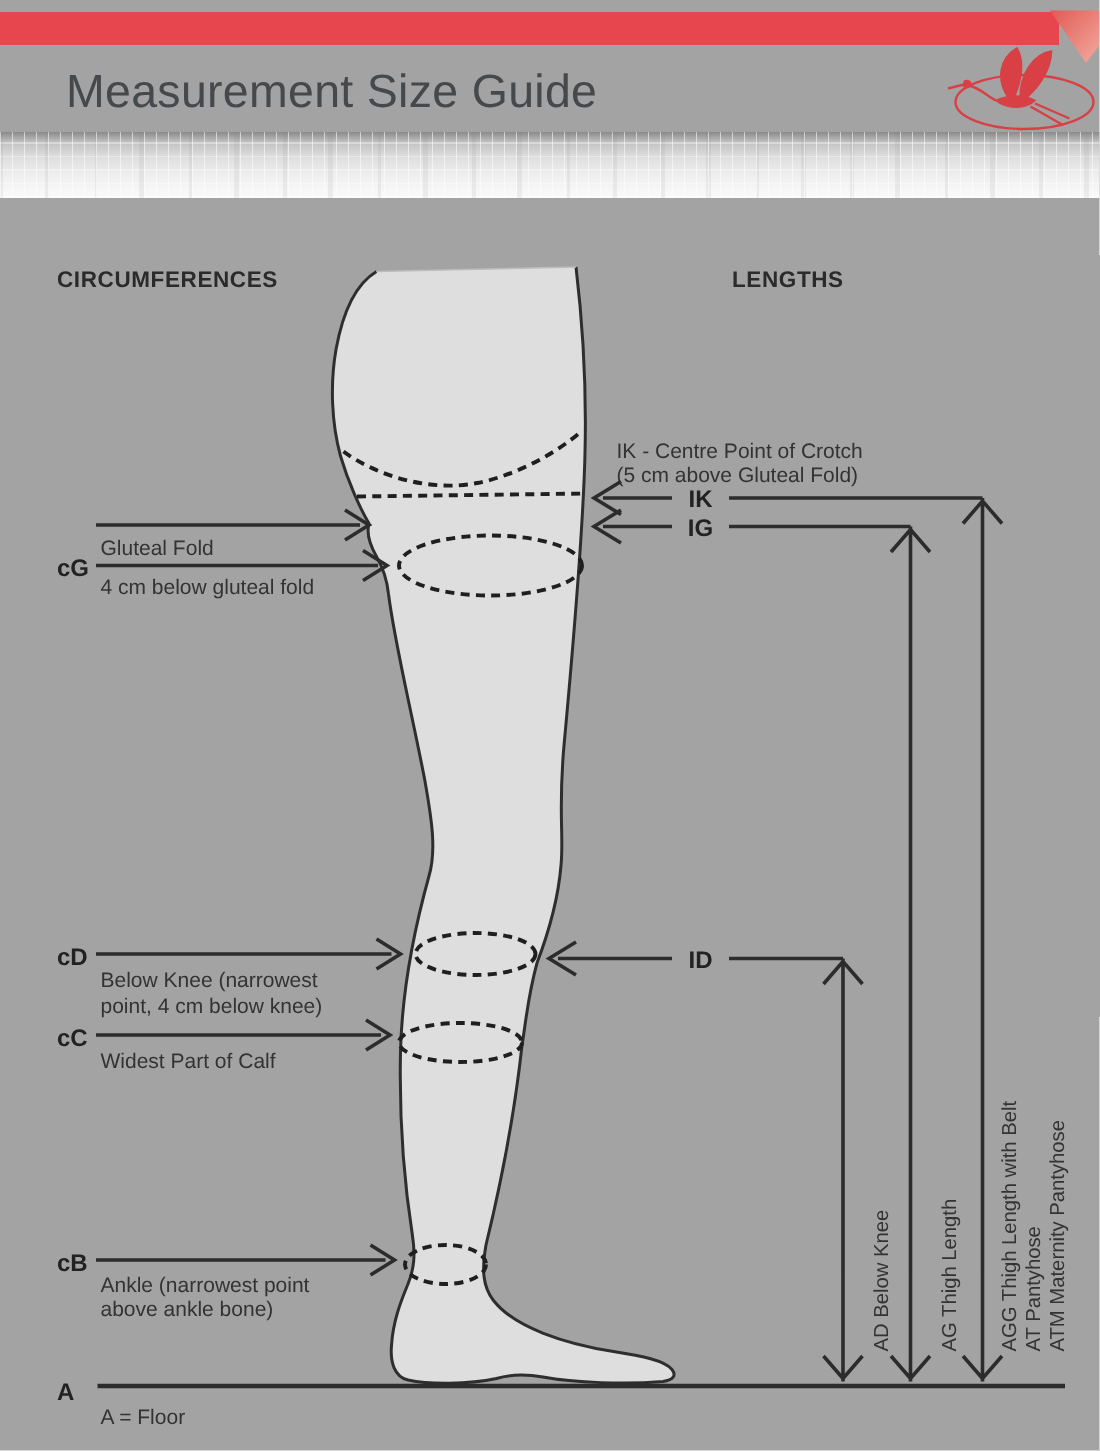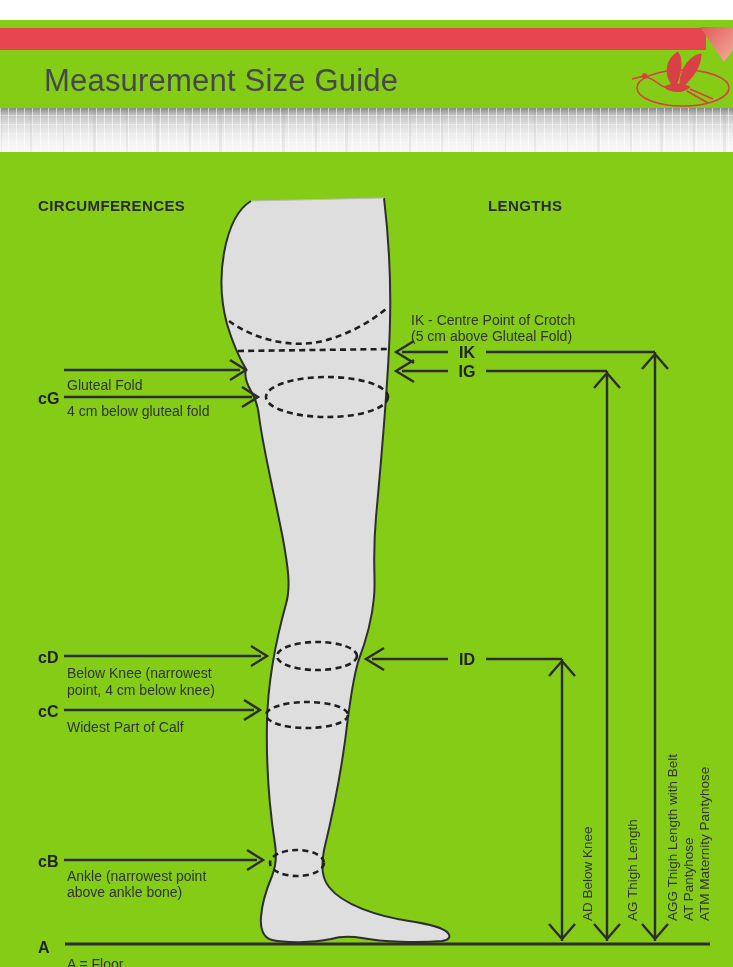--- a/index.html
+++ b/index.html
@@ -1,18 +1,18 @@
 <!DOCTYPE html>
 <html><head>
 <meta charset="utf-8">
 <style>
   html,body{margin:0;padding:0;background:#ffffff;}
   body{width:733px;height:967px;position:relative;overflow:hidden;
        font-family:"Liberation Sans", sans-serif;}
-  .page{position:absolute;inset:0;background:#84cc16;margin-top:20px;}
+  .page{position:absolute;inset:0;background:#a3a3a3;}
 
   
   .topbar-svg{position:absolute;left:0;top:0;}
 
   
   .title{position:absolute;left:44px;top:42px;font-size:31px;line-height:38px;
          font-weight:400;color:#46494c;letter-spacing:0.2px;white-space:nowrap;}
 
   
   .logo{position:absolute;left:627px;top:26px;}

